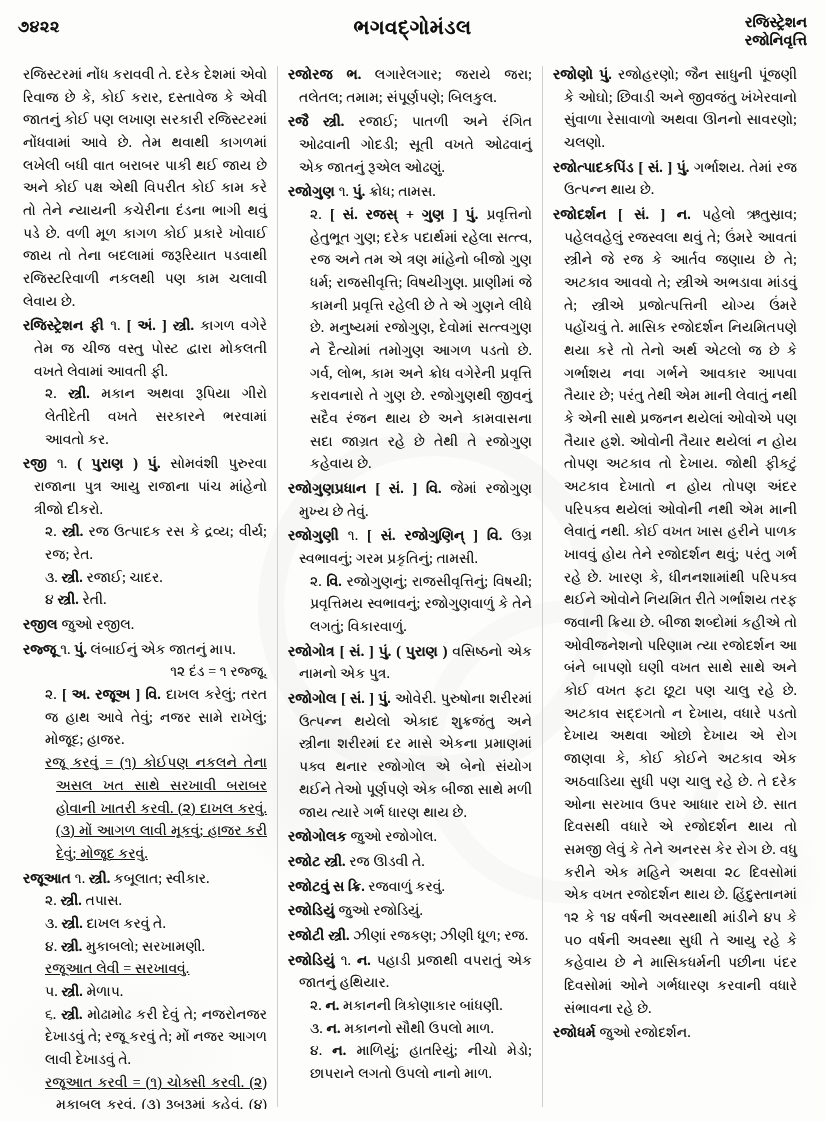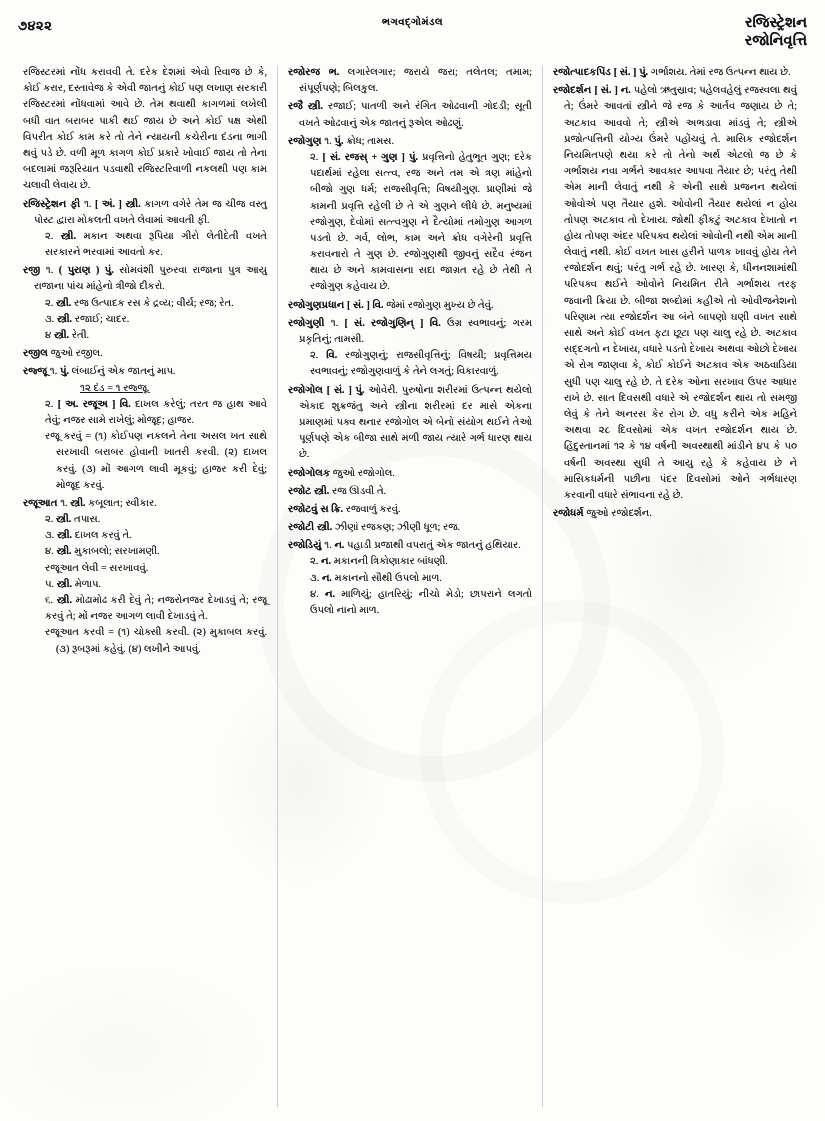--- a/index.html
+++ b/index.html
@@ -60,31 +60,31 @@
   #runhead {
     position: absolute;
     left: 0; right: 0; top: 0;
     height: 62px;
     z-index: 5;
   }
   .rh-left {
     position: absolute;
     left: 18px;
     top: 18px;
-    font-size: 13px;
+    font-size: 16px;
     font-weight: bold;
     letter-spacing: 0.5px;
     color: #121212;
   }
   .rh-center {
     position: absolute;
     left: 0; right: 0;
     top: 16px;
     text-align: center;
-    font-size: 10px;
+    font-size: 20px;
     font-weight: bold;
     letter-spacing: 0.5px;
     color: #101010;
   }
   .rh-right {
     position: absolute;
     right: 18px;
     top: 13px;
     text-align: right;
     font-size: 14.5px;
@@ -101,21 +101,21 @@
     top: 64px;
     width: 793px;
     height: 1045px;
     display: flex;
     z-index: 4;
   }
   .col {
     width: 258px;
     padding: 0 7px;
     box-sizing: border-box;
-    font-size: 10px;
+    font-size: 14px;
     line-height: 1.62;
     color: #141414;
     overflow: hidden;
   }
   .col-rule {
     width: 1px;
     background: #cfcfcf;
     margin: 2px 3px 2px 3px;
     flex: 0 0 1px;
   }
@@ -142,28 +142,28 @@
     display: block;
     padding-left: 11px;
     text-indent: 0;
     text-align: justify;
   }
   .sense .num { font-weight: normal; }
   .formula {
     display: block;
     padding-left: 46px;
     text-indent: 0;
-    text-align: left;
-    text-decoration: underline;
+    text-align: right;
   }
   .phrase {
     display: block;
     padding-left: 22px;
     text-indent: -11px;
     text-align: justify;
+    text-decoration: underline;
   }
   .gram { font-weight: bold; }
   .src  { font-weight: bold; }
 
   
   .col, .rh-left, .rh-center, .rh-right {
     -webkit-font-smoothing: antialiased;
     text-shadow: 0 0 0.35px rgba(0,0,0,0.55);
   }
 </style>
@@ -193,29 +193,32 @@
         <p class="entry"><span class="hw">રજ્જૂ </span><span><span class="num">૧. </span><span class="gram">પું. </span><span class="def">લંબાઈનું એક જાતનું માપ. </span></span><span class="formula">૧૨ દંડ = ૧ રજ્જૂ.</span><span class="sense"><span class="num">૨. </span><span class="src">[ અ. રજૂઅ ] </span><span class="gram">વિ. </span><span class="def">દાખલ કરેલું; તરત જ હાથ આવે તેવું; નજર સામે રાખેલું; મોજૂદ; હાજર. </span></span><span class="phrase">રજૂ કરવું = (૧) કોઈપણ નકલને તેના અસલ ખત સાથે સરખાવી બરાબર હોવાની ખાતરી કરવી. (૨) દાખલ કરવું. (૩) મોં આગળ લાવી મૂકવું; હાજર કરી દેવું; મોજૂદ કરવું.</span></p>
         <p class="entry"><span class="hw">રજૂઆત </span><span><span class="num">૧. </span><span class="gram">સ્ત્રી. </span><span class="def">કબૂલાત; સ્વીકાર. </span></span><span class="sense"><span class="num">૨. </span><span class="gram">સ્ત્રી. </span><span class="def">તપાસ. </span></span><span class="sense"><span class="num">૩. </span><span class="gram">સ્ત્રી. </span><span class="def">દાખલ કરવું તે. </span></span><span class="sense"><span class="num">૪. </span><span class="gram">સ્ત્રી. </span><span class="def">મુકાબલો; સરખામણી. </span></span><span class="phrase">રજૂઆત લેવી = સરખાવવું.</span><span class="sense"><span class="num">૫. </span><span class="gram">સ્ત્રી. </span><span class="def">મેળાપ. </span></span><span class="sense"><span class="num">૬. </span><span class="gram">સ્ત્રી. </span><span class="def">મોઢામોઢ કરી દેવું તે; નજરોનજર દેખાડવું તે; રજૂ કરવું તે; મોં નજર આગળ લાવી દેખાડવું તે. </span></span><span class="phrase">રજૂઆત કરવી = (૧) ચોક્સી કરવી. (૨) મુકાબલ કરવું. (૩) રૂબરૂમાં કહેવું. (૪) લખીને આપવું.</span></p>
       </div>
     <div class="col-rule"></div>
     <div class="col" id="col-2">
         <p class="entry"><span class="hw">રજોરજ </span><span class="gram">ભ. </span><span class="def">લગારેલગાર; જરાયે જરા; તલેતલ; તમામ; સંપૂર્ણપણે; બિલકુલ. </span></p>
         <p class="entry"><span class="hw">રજૈ </span><span class="gram">સ્ત્રી. </span><span class="def">રજાઈ; પાતળી અને રંગિત ઓઢવાની ગોદડી; સૂતી વખતે ઓઢવાનું એક જાતનું રૂએલ ઓઢણું. </span></p>
         <p class="entry"><span class="hw">રજોગુણ </span><span><span class="num">૧. </span><span class="gram">પું. </span><span class="def">ક્રોધ; તામસ. </span></span><span class="sense"><span class="num">૨. </span><span class="src">[ સં. રજસ્ + ગુણ ] </span><span class="gram">પું. </span><span class="def">પ્રવૃત્તિનો હેતુભૂત ગુણ; દરેક પદાર્થમાં રહેલા સત્ત્વ, રજ અને તમ એ ત્રણ માંહેનો બીજો ગુણ ધર્મ; રાજસીવૃત્તિ; વિષયીગુણ. પ્રાણીમાં જે કામની પ્રવૃત્તિ રહેલી છે તે એ ગુણને લીધે છે. મનુષ્યમાં રજોગુણ, દેવોમાં સત્ત્વગુણ ને દૈત્યોમાં તમોગુણ આગળ પડતો છે. ગર્વ, લોભ, કામ અને ક્રોધ વગેરેની પ્રવૃત્તિ કરાવનારો તે ગુણ છે. રજોગુણથી જીવનું સદૈવ રંજન થાય છે અને કામવાસના સદા જાગ્રત રહે છે તેથી તે રજોગુણ કહેવાય છે. </span></span></p>
         <p class="entry"><span class="hw">રજોગુણપ્રધાન </span><span class="src">[ સં. ] </span><span class="gram">વિ. </span><span class="def">જેમાં રજોગુણ મુખ્ય છે તેવું. </span></p>
         <p class="entry"><span class="hw">રજોગુણી </span><span><span class="num">૧. </span><span class="src">[ સં. રજોગુણિન્ ] </span><span class="gram">વિ. </span><span class="def">ઉગ્ર સ્વભાવનું; ગરમ પ્રકૃતિનું; તામસી. </span></span><span class="sense"><span class="num">૨. </span><span class="gram">વિ. </span><span class="def">રજોગુણનું; રાજસીવૃત્તિનું; વિષયી; પ્રવૃત્તિમય સ્વભાવનું; રજોગુણવાળું કે તેને લગતું; વિકારવાળું. </span></span></p>
+        <p class="entry"><span class="hw">રજોગોત્ર </span><span class="src">[ સં. ] </span><span class="gram">પું. </span><span class="src">( પુરાણ ) </span><span class="def">વસિષ્ઠનો એક નામનો એક પુત્ર. </span></p>
         <p class="entry"><span class="hw">રજોગોલ </span><span class="src">[ સં. ] </span><span class="gram">પું. </span><span class="def">ઓવેરી. પુરુષોના શરીરમાં ઉત્પન્ન થયેલો એકાદ શુક્રજંતુ અને સ્ત્રીના શરીરમાં દર માસે એકના પ્રમાણમાં પક્વ થનાર રજોગોલ એ બેનો સંયોગ થઈને તેઓ પૂર્ણપણે એક બીજા સાથે મળી જાય ત્યારે ગર્ભ ધારણ થાય છે. </span></p>
         <p class="entry"><span class="hw">રજોગોલક </span><span class="def">જુઓ રજોગોલ. </span></p>
         <p class="entry"><span class="hw">રજોટ </span><span class="gram">સ્ત્રી. </span><span class="def">રજ ઊડવી તે. </span></p>
         <p class="entry"><span class="hw">રજોટવું </span><span class="gram">સ ક્રિ. </span><span class="def">રજવાળું કરવું. </span></p>
+        <p class="entry"><span class="hw">રજોડિયું </span><span class="def">જુઓ રજોડિયું. </span></p>
         <p class="entry"><span class="hw">રજોટી </span><span class="gram">સ્ત્રી. </span><span class="def">ઝીણાં રજકણ; ઝીણી ધૂળ; રજ. </span></p>
         <p class="entry"><span class="hw">રજોડિયું </span><span><span class="num">૧. </span><span class="gram">ન. </span><span class="def">પહાડી પ્રજાથી વપરાતું એક જાતનું હથિયાર. </span></span><span class="sense"><span class="num">૨. </span><span class="gram">ન. </span><span class="def">મકાનની ત્રિકોણાકાર બાંધણી. </span></span><span class="sense"><span class="num">૩. </span><span class="gram">ન. </span><span class="def">મકાનનો સૌથી ઉપલો માળ. </span></span><span class="sense"><span class="num">૪. </span><span class="gram">ન. </span><span class="def">માળિયું; હાતરિયું; નીચો મેડો; છાપરાને લગતો ઉપલો નાનો માળ. </span></span></p>
       </div>
     <div class="col-rule"></div>
     <div class="col" id="col-3">
+        <p class="entry"><span class="hw">રજોણો </span><span class="gram">પું. </span><span class="def">રજોહરણો; જૈન સાધુની પૂંજણી કે ઓઘો; છિવાડી અને જીવજંતુ ખંખેરવાનો સુંવાળા રેસાવાળો અથવા ઊનનો સાવરણો; ચલણો. </span></p>
         <p class="entry"><span class="hw">રજોત્પાદકપિંડ </span><span class="src">[ સં. ] </span><span class="gram">પું. </span><span class="def">ગર્ભાશય. તેમાં રજ ઉત્પન્ન થાય છે. </span></p>
         <p class="entry"><span class="hw">રજોદર્શન </span><span class="src">[ સં. ] </span><span class="gram">ન. </span><span class="def">પહેલો ઋતુસ્રાવ; પહેલવહેલું રજસ્વલા થવું તે; ઉંમરે આવતાં સ્ત્રીને જે રજ કે આર્તવ જણાય છે તે; અટકાવ આવવો તે; સ્ત્રીએ અભડાવા માંડવું તે; સ્ત્રીએ પ્રજોત્પત્તિની યોગ્ય ઉંમરે પહોંચવું તે. માસિક રજોદર્શન નિયમિતપણે થયા કરે તો તેનો અર્થ એટલો જ છે કે ગર્ભાશય નવા ગર્ભને આવકાર આપવા તૈયાર છે; પરંતુ તેથી એમ માની લેવાતું નથી કે એની સાથે પ્રજનન થયેલાં ઓવોએ પણ તૈયાર હશે. ઓવોની તૈયાર થયેલાં ન હોય તોપણ અટકાવ તો દેખાય. જોથી ફીકટું અટકાવ દેખાતો ન હોય તોપણ અંદર પરિપક્વ થયેલાં ઓવોની નથી એમ માની લેવાતું નથી. કોઈ વખત ખાસ હરીને પાળક ખાવવું હોય તેને રજોદર્શન થવું; પરંતુ ગર્ભ રહે છે. ખારણ કે, ધીનનશામાંથી પરિપક્વ થઈને ઓવોને નિયમિત રીતે ગર્ભાશય તરફ જવાની ક્રિયા છે. બીજા શબ્દોમાં કહીએ તો ઓવીજનેશનો પરિણામ ત્યા રજોદર્શન આ બંને બાપણો ઘણી વખત સાથે સાથે અને કોઈ વખત ફટા છૂટા પણ ચાલુ રહે છે. અટકાવ સદ્દગતો ન દેખાય, વધારે પડતો દેખાય અથવા ઓછો દેખાય એ રોગ જાણવા કે, કોઈ કોઈને અટકાવ એક અઠવાડિયા સુધી પણ ચાલુ રહે છે. તે દરેક ઓના સરખાવ ઉપર આધાર રાખે છે. સાત દિવસથી વધારે એ રજોદર્શન થાય તો સમજી લેવું કે તેને અનરસ કેર રોગ છે. વધુ કરીને એક મહિને અથવા ૨૮ દિવસોમાં એક વખત રજોદર્શન થાય છે. હિંદુસ્તાનમાં ૧૨ કે ૧૪ વર્ષની અવસ્થાથી માંડીને ૪૫ કે ૫૦ વર્ષની અવસ્થા સુધી તે આયુ રહે કે કહેવાય છે ને માસિકધર્મની પછીના પંદર દિવસોમાં ઓને ગર્ભધારણ કરવાની વધારે સંભાવના રહે છે. </span></p>
         <p class="entry"><span class="hw">રજોધર્મ </span><span class="def">જુઓ રજોદર્શન. </span></p>
       </div>
   </div>
 
   <div id="scan-noise"></div>
 </div>
 
 </body></html>

